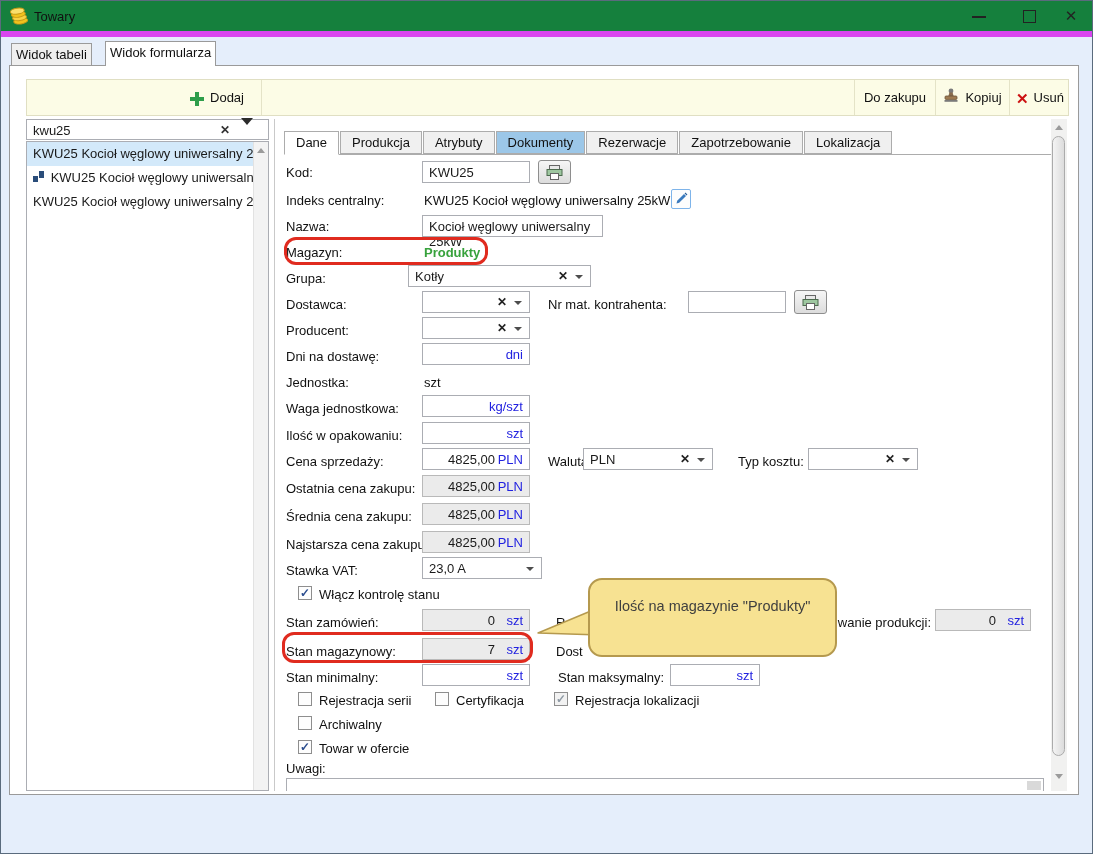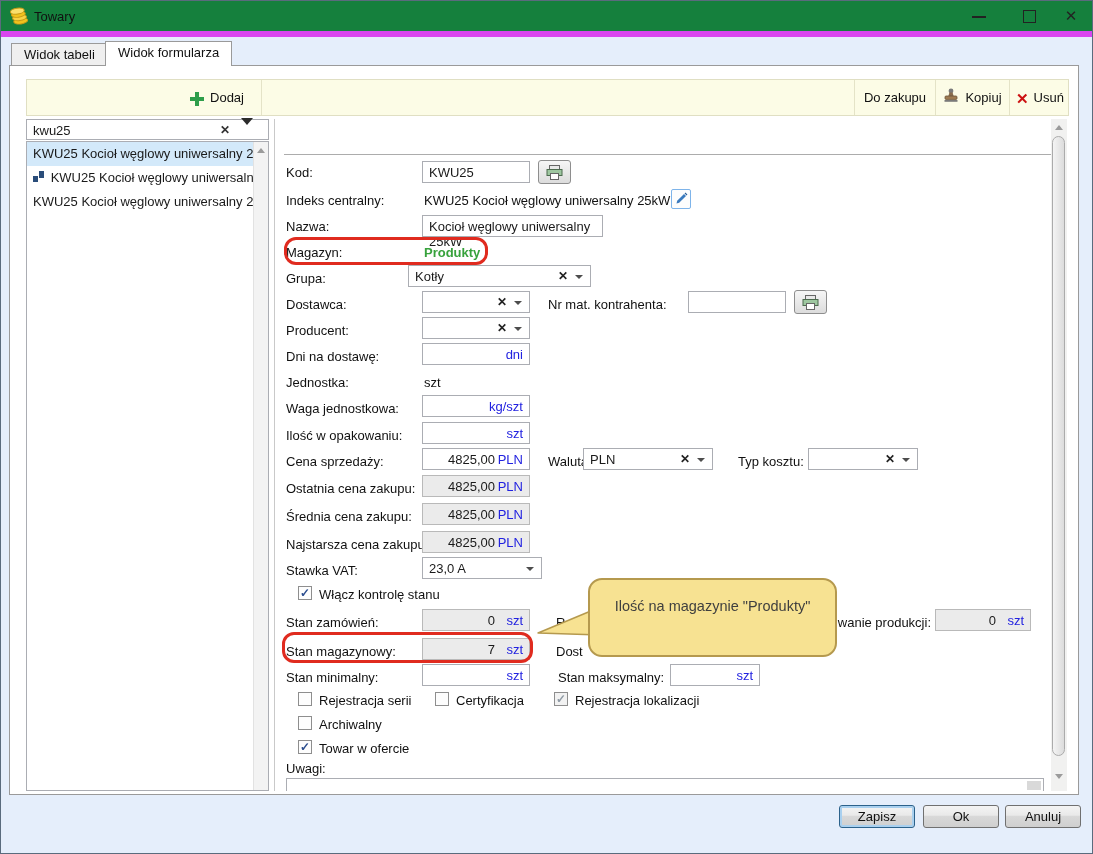--- a/index.html
+++ b/index.html
@@ -10,21 +10,21 @@
   
   .titlebar { position:absolute; left:0; top:0; width:100%; height:36px; background:#15803d; border-bottom:6px solid #d946ef; }
   .title-text { position:absolute; left:33px; top:8px; font-size:13px; color:#111; }
   .app-ico { position:absolute; left:9px; top:5px; }
   .wbtn { position:absolute; top:0; width:40px; height:30px; text-align:center; line-height:30px; color:#222; }
   .min-glyph { position:absolute; left:13px; top:15px; width:14px; height:2px; background:#222; }
   .max-glyph { position:absolute; left:14px; top:9px; width:13px; height:13px; border:1.5px solid #222; }
   .close-glyph { font-size:15px; }
 
   
-  .vtab { position:absolute; height:23px; line-height:22px; padding:0 12px; background:#efefef; border:1px solid #9a9a9a; border-bottom:none; color:#111; }
+  .vtab { position:absolute; height:23px; line-height:22px; padding:0 4px; background:#efefef; border:1px solid #9a9a9a; border-bottom:none; color:#111; }
   .vtab.active { background:#ffffff; height:25px; z-index:3; }
 
   
   .page { position:absolute; left:8px; top:64px; width:1070px; height:730px; background:#ffffff; border:1px solid #9a9a9a; }
 
   
   .toolbar { position:absolute; left:25px; top:78px; width:1043px; height:37px; background:#fcfce6; border:1px solid #e0dfc3; }
   .tbtn { position:absolute; top:0; height:35px; line-height:35px; text-align:center; border-right:1px solid #e4e3c7; color:#111; cursor:default; }
   .tbtn.rt { border-left:1px solid #e4e3c7; border-right:none; }
   .tico { display:inline-block; vertical-align:middle; margin-right:6px; }
@@ -172,20 +172,29 @@
     </div>
     <div class="litem"><span>KWU25 Kocioł węglowy uniwersalny 25kW</span></div>
     <div class="lsb">
       <div class="arr-up"></div>
     </div>
   </div>
 
   <div class="vdivider"></div>
 
   <div class="ftab-line"></div>
+  <div class="ftabs">
+    <div class="ftab active"><span>Dane</span></div>
+    <div class="ftab"><span>Produkcja</span></div>
+    <div class="ftab"><span>Atrybuty</span></div>
+    <div class="ftab hl"><span>Dokumenty</span></div>
+    <div class="ftab"><span>Rezerwacje</span></div>
+    <div class="ftab"><span>Zapotrzebowanie</span></div>
+    <div class="ftab"><span>Lokalizacja</span></div>
+  </div>
 
   <div class="lbl" style="left:285px;top:164px">Kod:</div>
   <div class="box" style="left:421px;top:160px;width:108px">
       <span class="v">KWU25</span>
     </div>
   <div class="sqbtn" style="left:537px;top:159px">
     <svg width="17" height="15" viewBox="0 0 17 15">
       <rect x="3.5" y="0.5" width="10" height="4" fill="#e8e8e8" stroke="#666"></rect>
       <rect x="1" y="4.5" width="15" height="6" fill="#9ec7a0" stroke="#4c6b4e"></rect>
       <rect x="4.5" y="8.5" width="8" height="6" fill="#fff" stroke="#666"></rect>
@@ -358,19 +367,14 @@
   <div class="tip">
     <div>Ilość na magazynie "Produkty"</div>
   </div>
 
   <div class="fsb">
     <div class="arr-up" style="margin-top:6px"></div>
     <div class="thumb"></div>
     <div class="arr-dn" style="position:absolute;left:3.5px;bottom:6px"></div>
   </div>
 
-  <div class="footer">
-    <div class="fbtn focus" style="left:838px"><span>Zapisz</span></div>
-    <div class="fbtn" style="left:922px"><span>Ok</span></div>
-    <div class="fbtn" style="left:1004px"><span>Anuluj</span></div>
-  </div>
 
 </div>
 
 </body></html>

